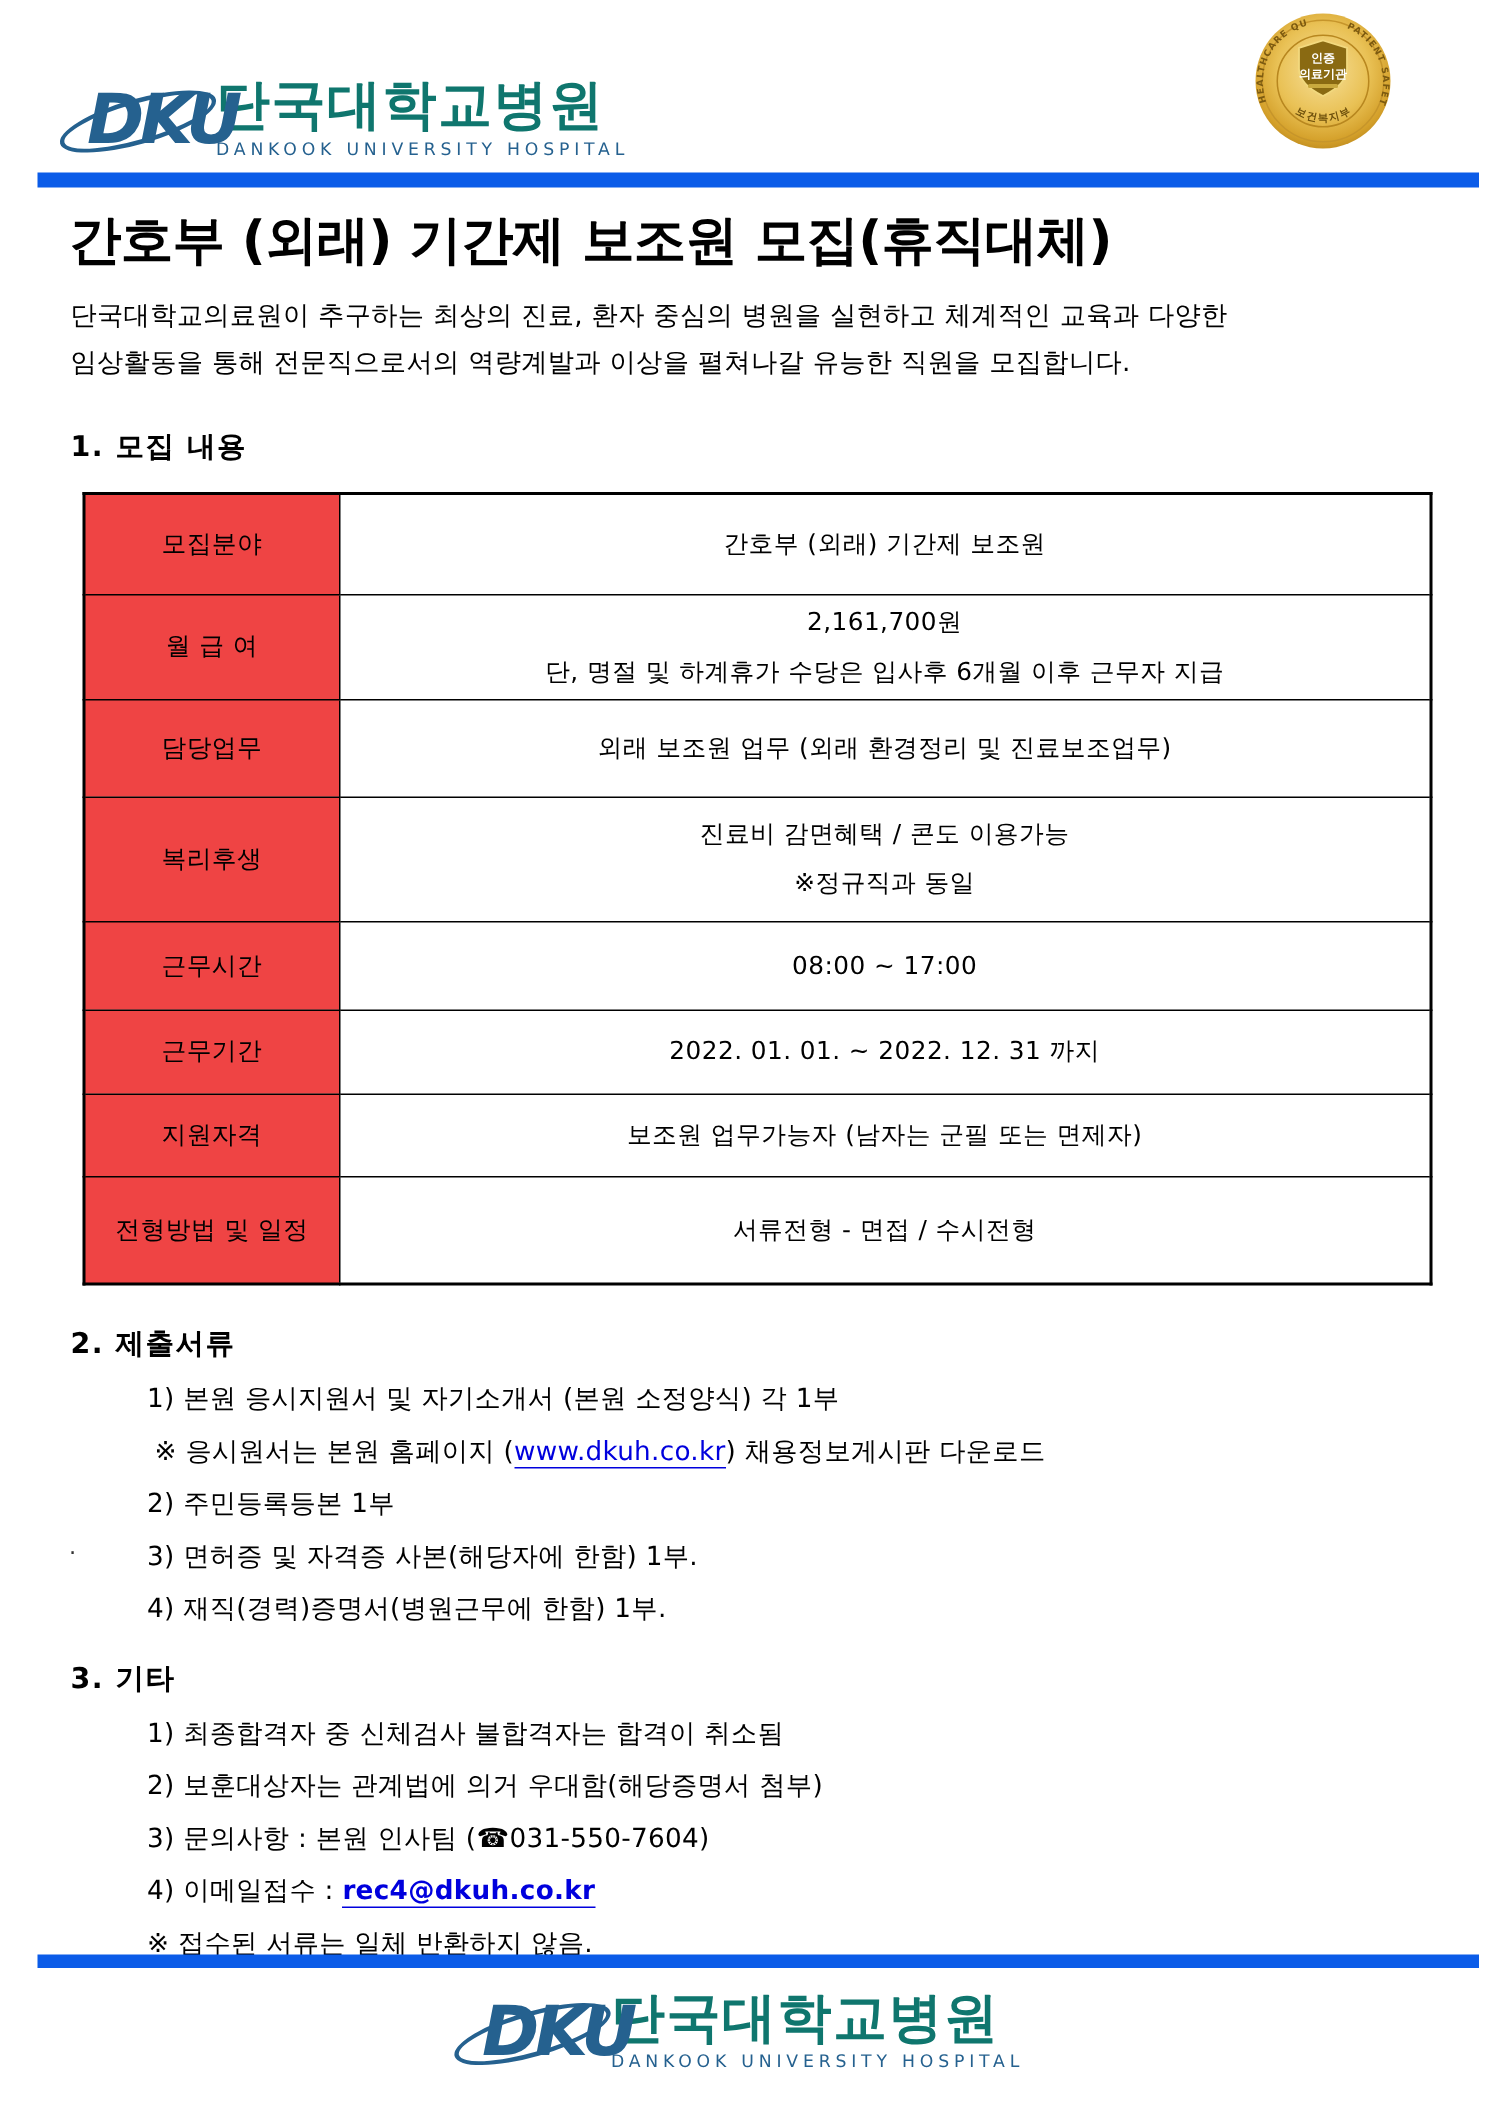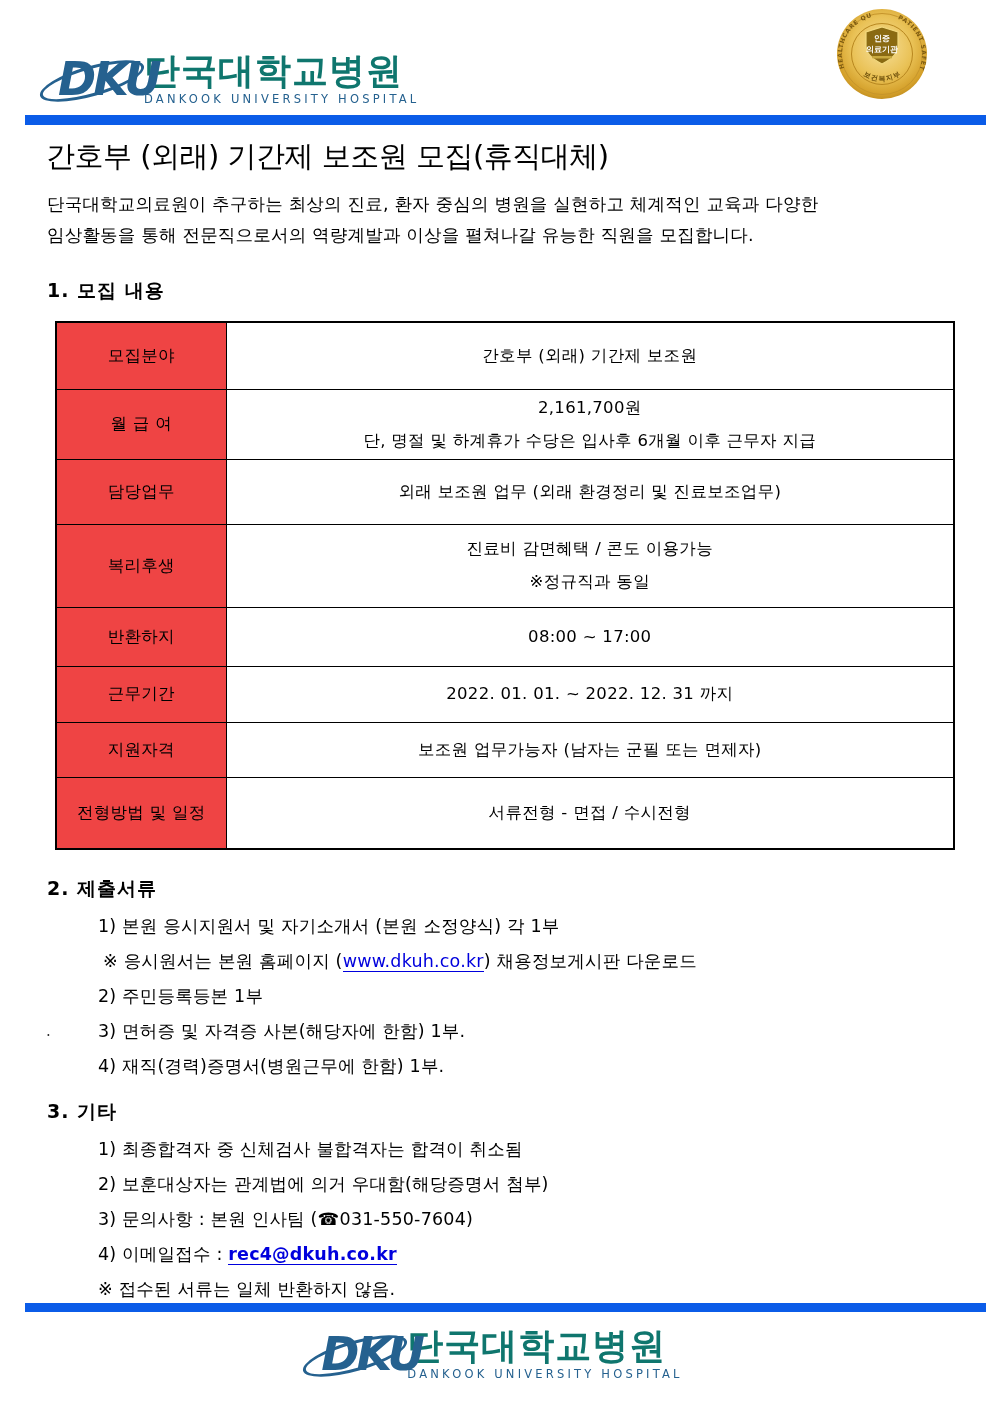--- a/index.html
+++ b/index.html
@@ -19,21 +19,21 @@
   .logo-names { margin-left:12px; padding-bottom:1px; }
   .logo-ko { font-size:36px; line-height:38px; font-weight:bold; color:#0f766e; letter-spacing:1px; }
   .logo-en { font-size:11.5px; font-weight:normal; color:#25618f; letter-spacing:3.2px; margin-top:2px;text-align:right; }
 
   .seal { position:absolute; top:8px; right:64px; width:92px; height:92px; }
 
   .bar { height:10px; background:#0b5ce8; margin-left:25px; margin-right:6px; }
   .header .bar { margin-top:8px; }
 
   
-  .doc-title { margin:12px 44px 0 46px; font-size:29px; font-weight:normal; letter-spacing:-0.5px; }
+  .doc-title { margin:12px 44px 0 46px; font-size:35px; font-weight:bold; letter-spacing:-0.5px; }
   .intro { margin:12px 40px 0 47px; font-size:17.5px; line-height:31px; letter-spacing:0.2px; }
 
   .sec-heading { margin-left:47px; font-size:19px; letter-spacing:1px; }
   #heading-1 { margin-top:27px; }
 
   
   table.recruit { border-collapse:collapse; margin:17px 0 0 55px; width:900px;
                   border:2px solid #000; table-layout:fixed; }
   table.recruit td { border:1.6px solid #000; text-align:center; vertical-align:middle;
                      font-size:16.5px; letter-spacing:0.3px; }
@@ -137,21 +137,21 @@
           </td>
     </tr>
     <tr class="r3">
       <td class="lbl">복리후생</td>
       <td>
         <div class="cell-line">진료비 감면혜택 / 콘도 이용가능</div>
         <div class="cell-line">※정규직과 동일</div>
       </td>
     </tr>
     <tr class="r4">
-      <td class="lbl">반환하지</td>
+      <td class="lbl">근무시간</td>
       <td>
             <div class="cell-line">08:00 ~ 17:00</div>
           </td>
     </tr>
     <tr class="r5">
       <td class="lbl">근무기간</td>
       <td>
             <div class="cell-line">2022. 01. 01. ~ 2022. 12. 31 까지</div>
           </td>
     </tr>

